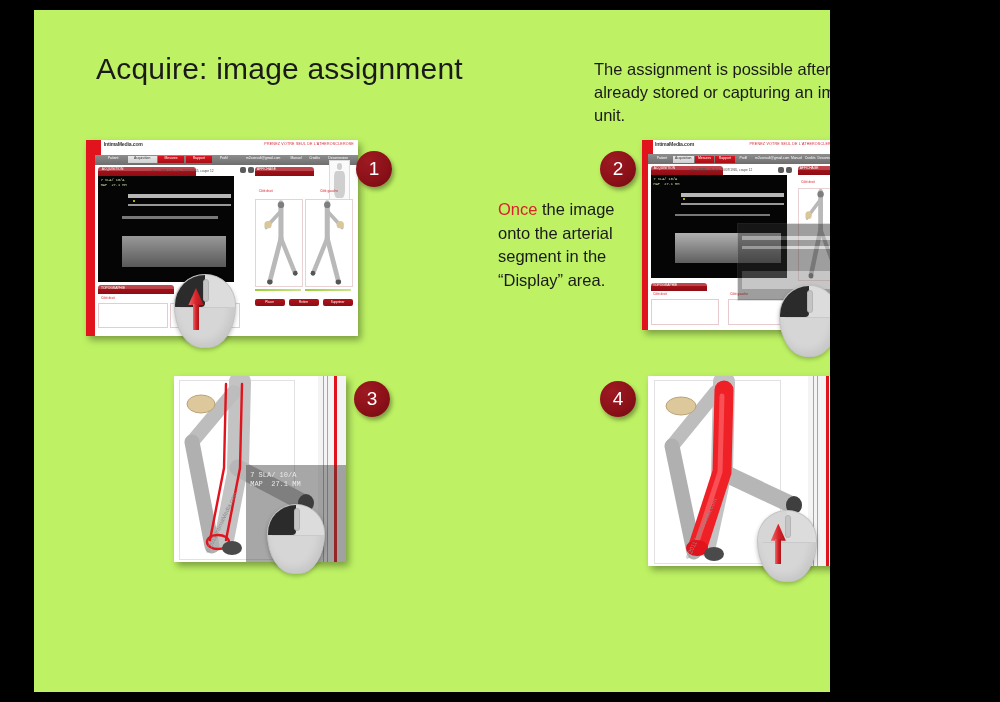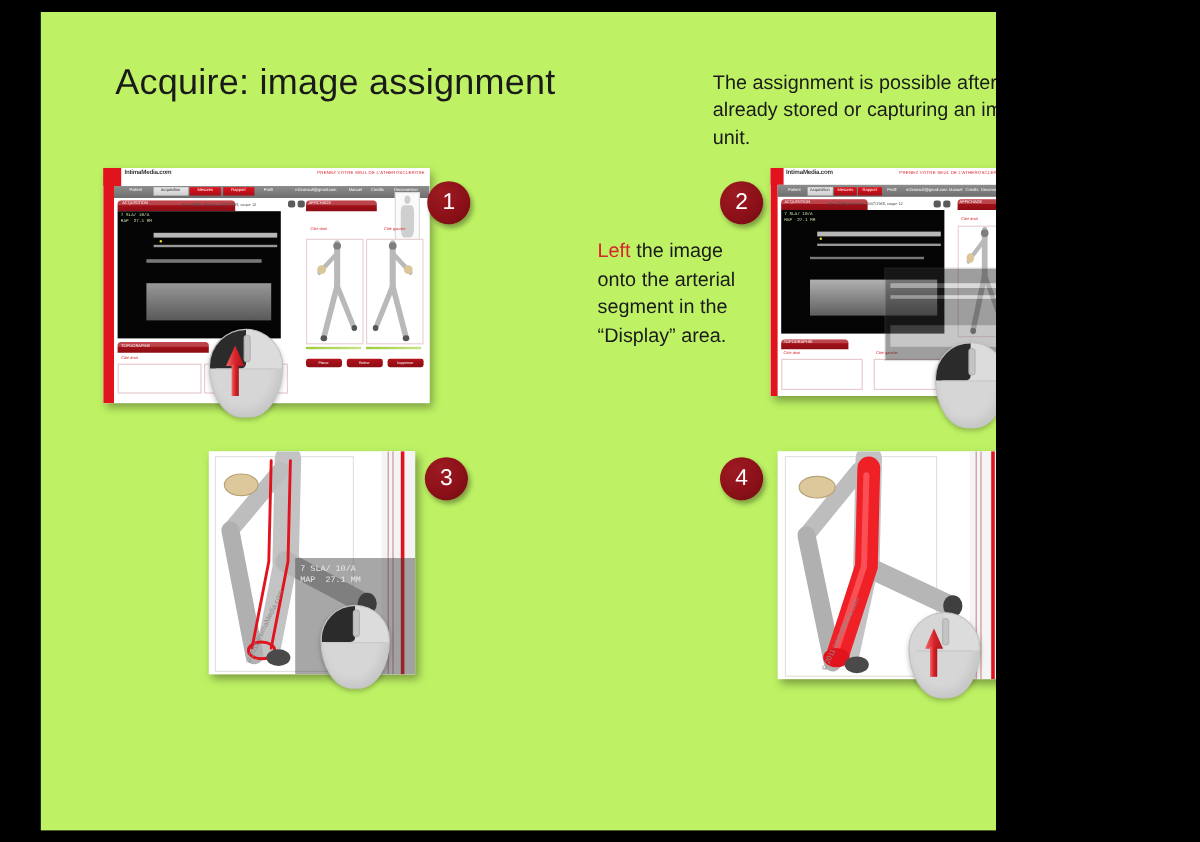--- a/index.html
+++ b/index.html
@@ -371,21 +371,21 @@
     <div class="body">
       <div class="lbtn"></div>
       <div class="rbtn"></div>
       <div class="wheel"></div>
       <div class="seam"></div>
     </div>
   </div>
 
   <div class="badge" style="left:566px;top:141px;">2</div>
   <div class="cap" style="left:464px;top:188px;width:120px;">
-    <span class="r">Left</span><span> the image onto the arterial segment in the “Display” area.</span>
+    <span class="r">Once</span><span> the image onto the arterial segment in the “Display” area.</span>
   </div>
 
   <div class="zoomshot" style="left:140px;top:366px;width:172px;height:186px;">
     <div class="paper"></div>
     <div class="stripes">
       <i style="left:18%;"></i>
       <i style="left:30%;"></i>
       <i class="thick" style="left:58%;"></i>
     </div>
     <svg viewBox="0 0 172 186" preserveAspectRatio="none" style="position:absolute;left:0;top:0;width:100%;height:100%;">

